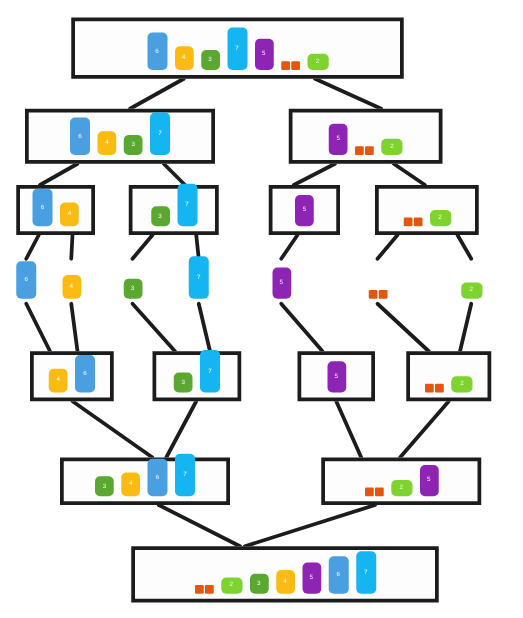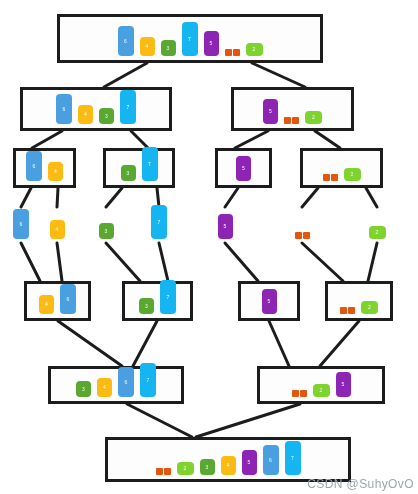--- a/index.html
+++ b/index.html
@@ -341,14 +341,13 @@
           <span class="lbl">5</span>
         </div>
         <div class="bar" style="height: 30px; width: 16px; background: rgb(74, 159, 224);">
           <span class="lbl">6</span>
         </div>
         <div class="bar" style="height: 34px; width: 16px; background: rgb(20, 181, 240);">
           <span class="lbl">7</span>
         </div>
       </div>
     </div>
-    <div class="watermark">CSDN @SuhyOvO</div>
 </div>
 
 </body></html>

